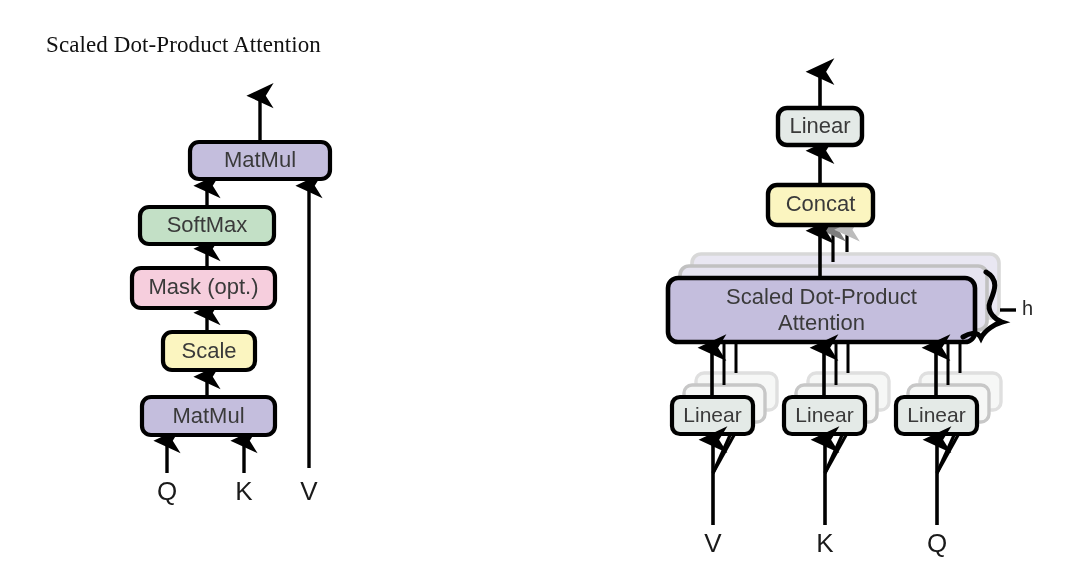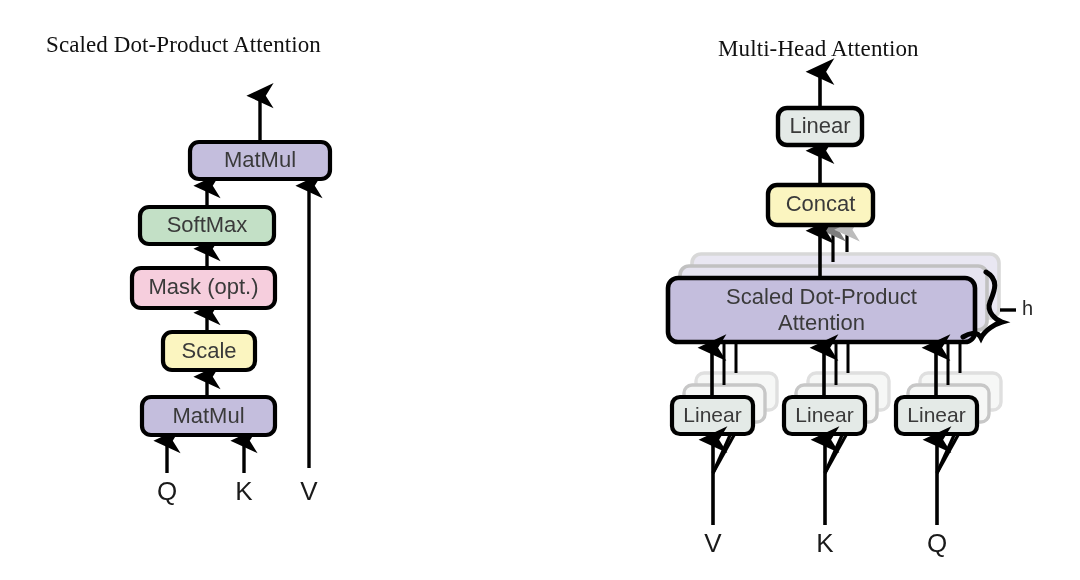--- a/index.html
+++ b/index.html
@@ -51,21 +51,20 @@
   .flow { stroke: #000000; fill: none; }
   .ghost-box { fill: #eef1ef; }
 </style>
 </head>
 <body>
 
 <div id="page">
 
   <div class="fig-title" id="title-left">Scaled Dot-Product Attention</div>
 
-  <div class="fig-title" id="title-right">Multi-Head Attention</div>
 
   <svg width="1080" height="580">
     <defs>
       <marker id="arrowBlack" markerWidth="9" markerHeight="9" refX="4.2" refY="4.4" orient="auto" markerUnits="strokeWidth">
         <path d="M0.6,8.4 L4.3,0.4 L8.0,8.4 L4.3,6.1 Z" fill="#000000"></path>
       </marker>
       <marker id="arrowGrayA" markerWidth="9" markerHeight="9" refX="4.2" refY="4.4" orient="auto" markerUnits="strokeWidth">
         <path d="M0.6,8.4 L4.3,0.4 L8.0,8.4 L4.3,6.1 Z" fill="#7d7d7d"></path>
       </marker>
       <marker id="arrowGrayB" markerWidth="9" markerHeight="9" refX="4.2" refY="4.4" orient="auto" markerUnits="strokeWidth">

